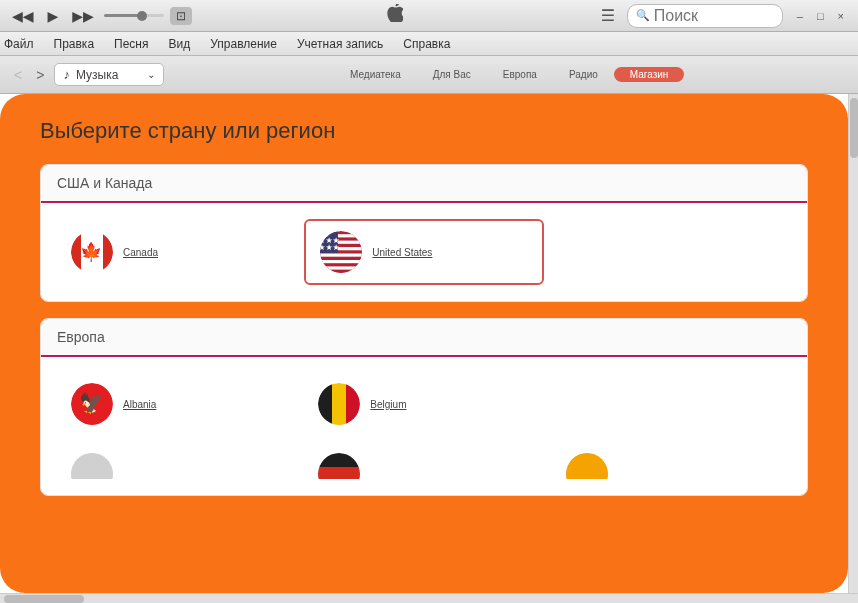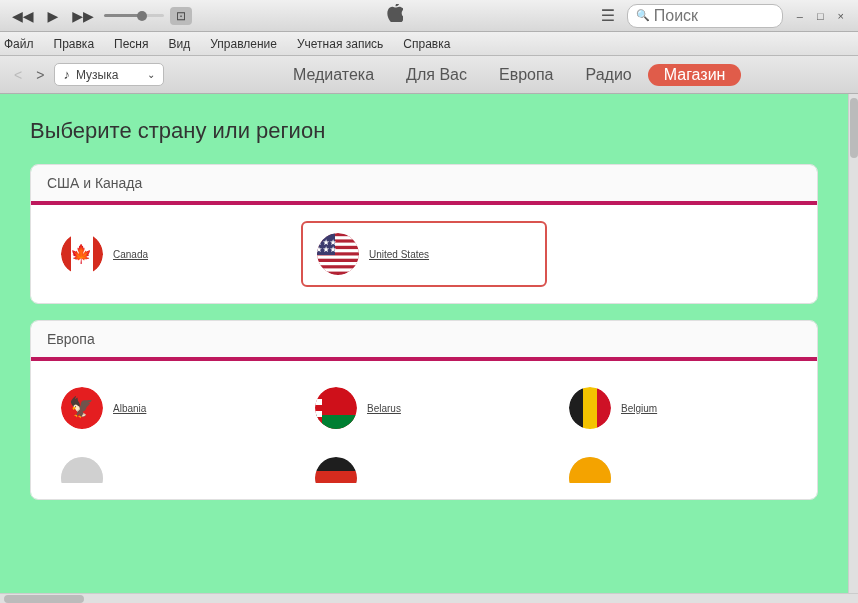--- a/index.html
+++ b/index.html
@@ -172,44 +172,45 @@
     }
     .nav-tabs {
       flex: 1;
       display: flex;
       align-items: center;
       justify-content: center;
       gap: 0px;
     }
     .nav-tab {
       padding: 4px 16px;
-      font-size: 16px;
+      font-size: 10px;
       color: #555;
       cursor: pointer;
       border-radius: 4px;
     }
     .nav-tab.active {
       background: #e05c4a;
       color: white;
       border-radius: 12px;
       padding: 2px 16px;
     }
 
     
     .main-content {
       flex: 1;
       background: white;
       display: flex;
       overflow: hidden;
     }
     .content-area {
       flex: 1;
-      padding: 24px 30px;
+      padding: 24px 40px;
       overflow-y: auto;
-      background: #86efac;
+      background: #f97316;
+      border-radius: 25px;
     }
     .scrollbar-area {
       width: 10px;
       background: #e0e0e0;
       border-left: 1px solid #ccc;
       display: flex;
       flex-direction: column;
       align-items: center;
     }
     .scrollbar-thumb {
@@ -233,21 +234,21 @@
       border-radius: 8px;
       margin-bottom: 16px;
       overflow: hidden;
     }
     .section-header {
       padding: 10px 16px;
       font-size: 14px;
       font-weight: 500;
       color: #555;
       background: #fafafa;
-      border-bottom: 4px solid #be185d;
+      border-bottom: 2px solid #be185d;
     }
     .section-body {
       padding: 16px;
       background: white;
     }
 
     
     .country-grid {
       display: grid;
       grid-template-columns: repeat(3, 1fr);
@@ -452,39 +453,20 @@
                 <g clip-path="url(#circle-clip-al)">
                   <rect x="0" y="0" width="42" height="42" fill="#E41E20"></rect>
 
                   <text x="21" y="27" text-anchor="middle" font-size="20" fill="black">🦅</text>
                 </g>
               </svg>
             </div>
             <span class="country-name">Albania</span>
           </div>
 
-          <div class="country-item">
-            <div class="country-flag flag-belarus">
-              <svg viewBox="0 0 42 42" width="42" height="42">
-                <clipPath id="circle-clip-by">
-                    <circle cx="21" cy="21" r="21"></circle>
-                  </clipPath>
-                <g clip-path="url(#circle-clip-by)">
-                  <rect x="0" y="0" width="42" height="42" fill="#CF101A"></rect>
-                  <rect x="0" y="28" width="42" height="14" fill="#007F32"></rect>
-
-                  <rect x="0" y="0" width="7" height="42" fill="white"></rect>
-                  <rect x="0" y="6" width="7" height="6" fill="#CF101A"></rect>
-                  <rect x="0" y="18" width="7" height="6" fill="#CF101A"></rect>
-                  <rect x="0" y="30" width="7" height="6" fill="#CF101A"></rect>
-                </g>
-              </svg>
-            </div>
-            <span class="country-name">Belarus</span>
-          </div>
 
           <div class="country-item">
             <div class="country-flag flag-belgium">
               <svg viewBox="0 0 42 42" width="42" height="42">
                 <clipPath id="circle-clip-be">
                     <circle cx="21" cy="21" r="21"></circle>
                   </clipPath>
                 <g clip-path="url(#circle-clip-be)">
                   <rect x="0" y="0" width="14" height="42" fill="#1E1E1E"></rect>
                   <rect x="14" y="0" width="14" height="42" fill="#F4C300"></rect>

